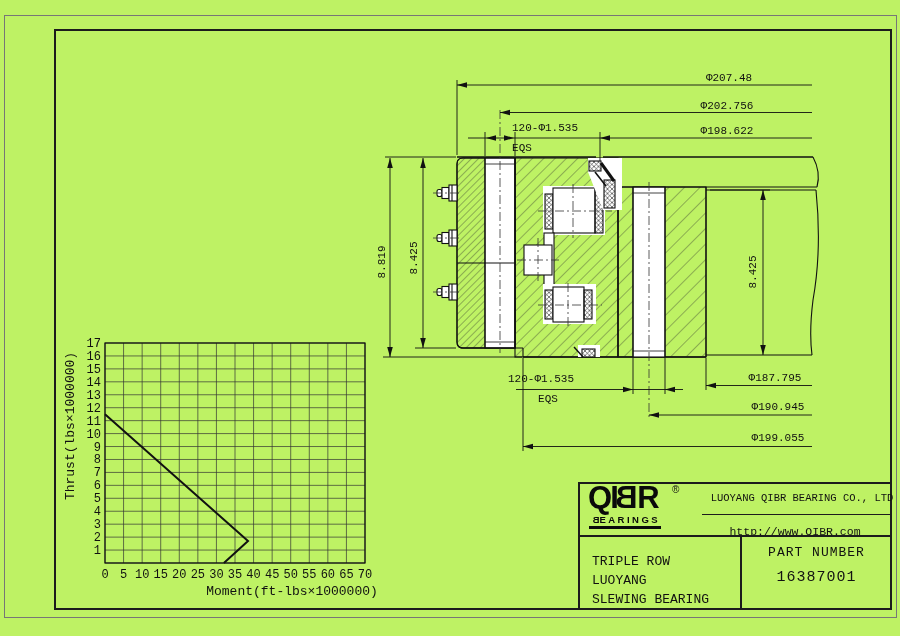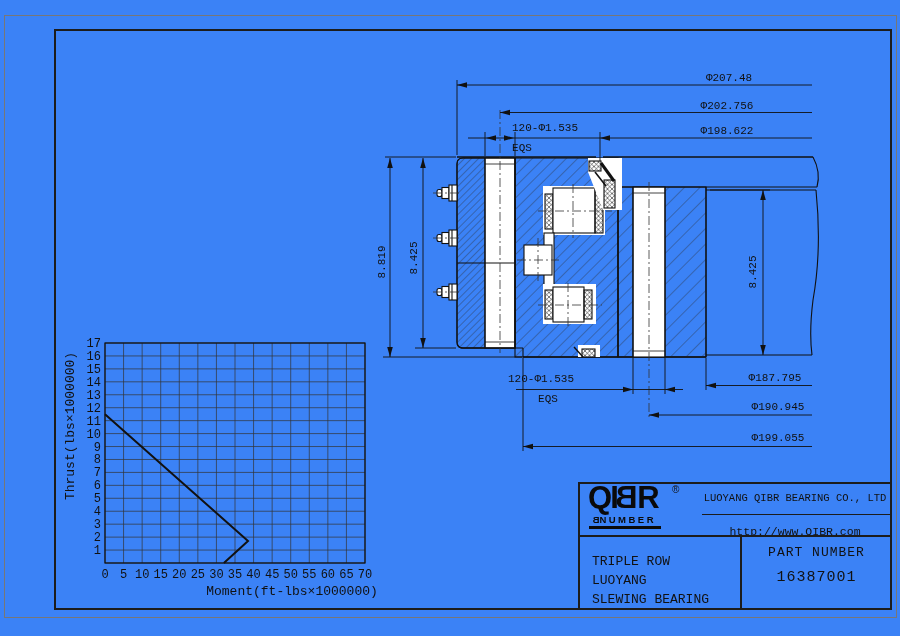--- a/index.html
+++ b/index.html
@@ -1,16 +1,16 @@
 <!DOCTYPE html>
 <html><head>
 <meta charset="utf-8">
 <style>
   html,body{margin:0;padding:0;background:#fff;}
-  #stage{position:relative;width:900px;height:636px;background:#3b82f6;overflow:hidden;
+  #stage{position:relative;width:900px;height:636px;background:#bef264;overflow:hidden;
          font-family:"Liberation Mono","DejaVu Sans Mono",monospace;}
   .frame-outer{position:absolute;left:4px;top:15px;width:891px;height:601px;border:1px solid #777;}
   .frame-inner{position:absolute;left:54px;top:29px;width:834px;height:577px;border:2px solid #1c1c1c;}
   svg{position:absolute;left:0;top:0;}
   svg text{font-family:"Liberation Mono","DejaVu Sans Mono",monospace;fill:#111;}
   .dimtxt{font-size:11px;}
   .ticktxt{font-size:12px;}
   .axlbl{font-size:13px;}
   
   .tblock{position:absolute;left:578px;top:482px;width:311px;height:125px;
@@ -19,21 +19,21 @@
   .tb-subdiv{position:absolute;left:122px;top:30px;width:189px;height:1px;background:#1c1c1c;}
   .tb-vdiv{position:absolute;left:160px;top:53px;width:2px;height:72px;background:#1c1c1c;}
   .logo{position:absolute;left:8px;top:0px;width:112px;height:50px;}
   .logo-word{position:absolute;left:0;top:-4px;font-family:"Liberation Sans","DejaVu Sans",sans-serif;
              font-weight:bold;font-size:31px;letter-spacing:-2px;color:#0a0a0a;}
   .mirb{display:inline-block;transform:scaleX(-1);}
   .logo-reg{position:absolute;left:84px;top:0px;font-size:10px;font-family:"Liberation Sans",sans-serif;}
   .logo-tag{position:absolute;left:2px;top:30px;font-family:"Liberation Sans",sans-serif;
             font-weight:bold;font-size:9.5px;letter-spacing:2.5px;color:#0a0a0a;}
   .logo-bar{position:absolute;left:1px;top:42px;width:72px;height:3px;background:#0a0a0a;}
-  .tb-company{position:absolute;left:122px;top:8px;width:186px;text-align:center;font-size:10.5px;white-space:nowrap;}
+  .tb-company{position:absolute;left:129px;top:8px;width:186px;text-align:center;font-size:10.5px;white-space:nowrap;}
   .tb-url{position:absolute;left:122px;top:41px;width:186px;text-align:center;font-size:11.5px;}
   .tb-product{position:absolute;left:12px;top:68px;font-size:13px;line-height:19px;}
   .tb-part{position:absolute;left:162px;top:53px;width:149px;text-align:center;}
   .tb-partlabel{margin-top:8px;font-size:13px;letter-spacing:1px;}
   .tb-partnum{margin-top:9px;font-size:15px;letter-spacing:1px;}
 </style>
 </head>
 <body>
 
 <div id="stage">
@@ -304,21 +304,21 @@
         </g>
       <text class="axlbl" x="292" y="595" text-anchor="middle">Moment(ft-lbs×1000000)</text>
       <text class="axlbl" x="74" y="426" text-anchor="middle" transform="rotate(-90 74 426)">Thrust(lbs×1000000)</text>
     </g>
   </svg>
 
   <div class="tblock">
     <div class="logo">
       <div class="logo-word"><span>Q</span><span>I</span><span class="mirb">B</span><span>R</span></div>
       <div class="logo-reg">®</div>
-      <div class="logo-tag"><span class="mirb">B</span><span>NUMBER</span></div>
+      <div class="logo-tag"><span class="mirb">B</span><span>EARINGS</span></div>
       <div class="logo-bar"></div>
     </div>
     <div class="tb-company">LUOYANG QIBR BEARING CO., LTD</div>
     <div class="tb-subdiv"></div>
     <div class="tb-url">http://www.QIBR.com</div>
     <div class="tb-rowdiv"></div>
     <div class="tb-vdiv"></div>
     <div class="tb-product">
       <div>TRIPLE ROW</div>
       <div>LUOYANG</div>

